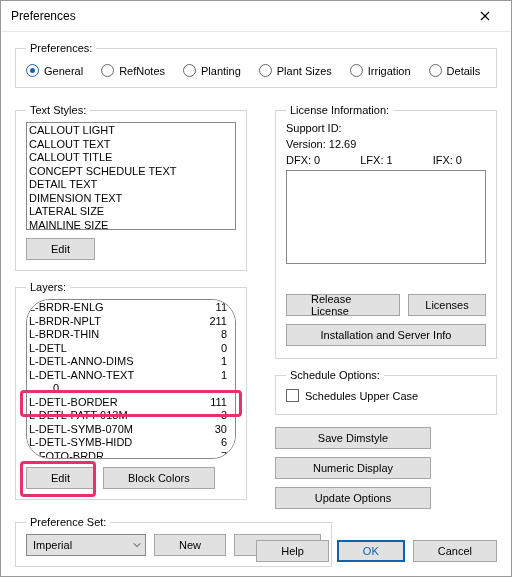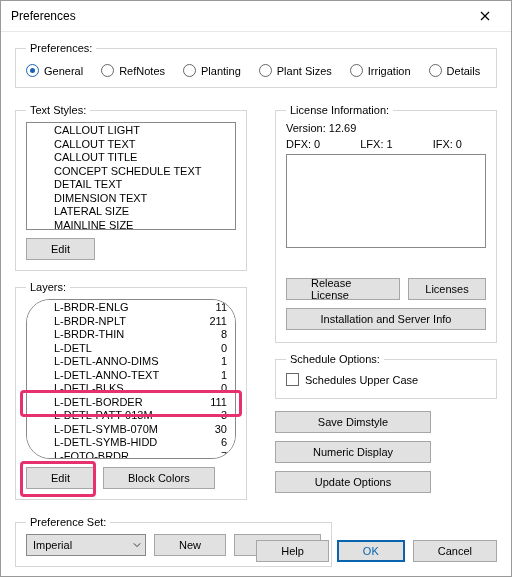--- a/index.html
+++ b/index.html
@@ -102,21 +102,20 @@
     position: relative;
   }
   .listbox.layers {
     height: 160px;
     border-radius: 24px;
   }
   .listbox .row {
     display: flex;
     align-items: center;
     height: 13.5px;
-    margin-left: 25px;
   }
   .listbox .row .name { flex: 1; }
   .listbox .row .count { width: 30px; text-align: right; padding-right: 8px; }
   .highlight-box {
     position: absolute;
     border: 3px solid #e63070;
     border-radius: 4px;
     pointer-events: none;
   }
   .btn {
@@ -294,21 +293,20 @@
                 </div>
                 <div class="row">
                   <span class="name">L-DETL-ANNO-DIMS</span>
                   <span class="count">1</span>
                 </div>
                 <div class="row">
                   <span class="name">L-DETL-ANNO-TEXT</span>
                   <span class="count">1</span>
                 </div>
                 <div class="row">
-                  <span class="name">L-DETL-BLKS</span>
                   <span class="count">0</span>
                 </div>
                 <div class="row">
                   <span class="name">L-DETL-BORDER</span>
                   <span class="count">111</span>
                 </div>
                 <div class="row">
                   <span class="name">L-DETL-PATT-013M</span>
                   <span class="count">3</span>
                 </div>
@@ -333,20 +331,21 @@
             <div class="highlight-edit" id="edit-highlight" style="left: -6px; top: -6px; width: 70px; height: 30px;"></div>
           </div>
         </fieldset>
 
       </div>
 
       <div class="col-right">
 
         <fieldset style="padding-bottom:12px;">
           <legend>License Information:</legend>
+          <div class="label-line">Support ID:</div>
           <div class="label-line">Version: 12.69</div>
           <div class="license-vals">
             <span>DFX: 0</span>
             <span>LFX: 1</span>
             <span>IFX: 0</span>
           </div>
           <div class="sunken lic-box"></div>
 
           <div class="btn-row" style="margin-top:30px; gap:8px;">
             <span class="btn" style="flex:1;">Release License</span>

